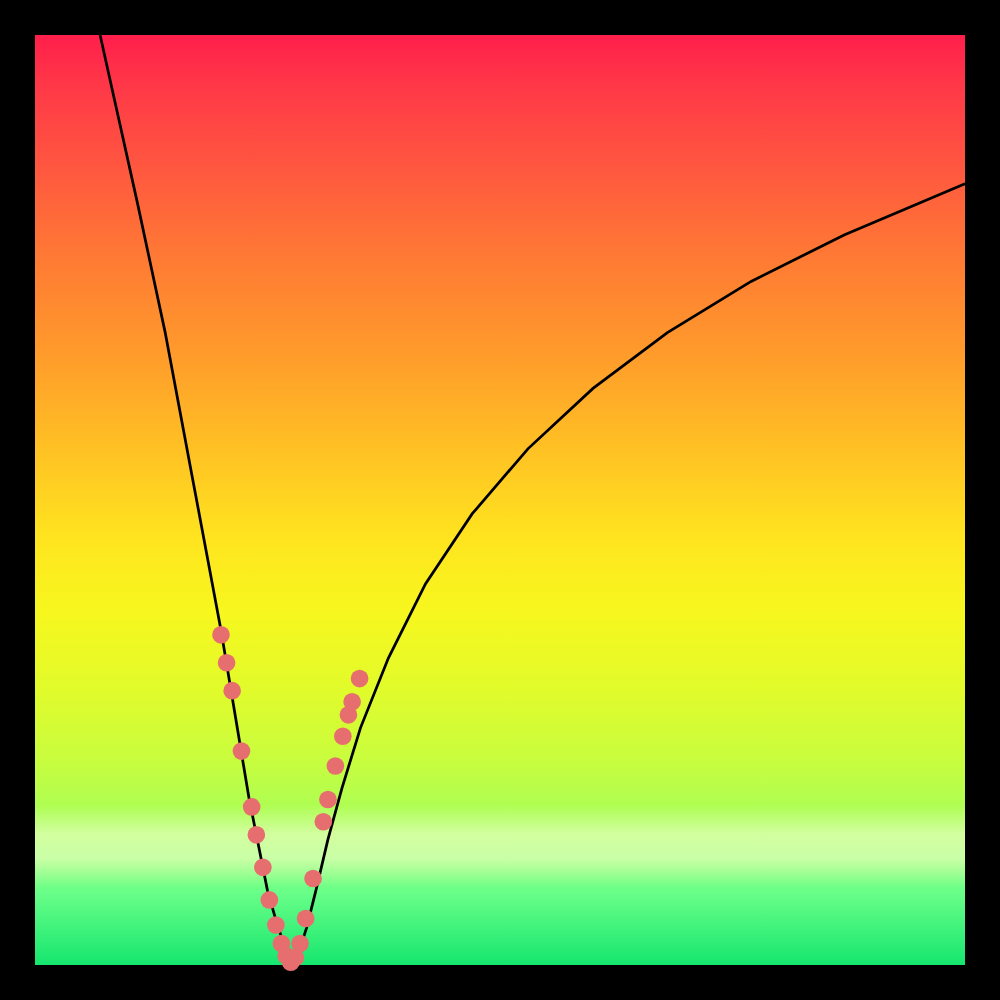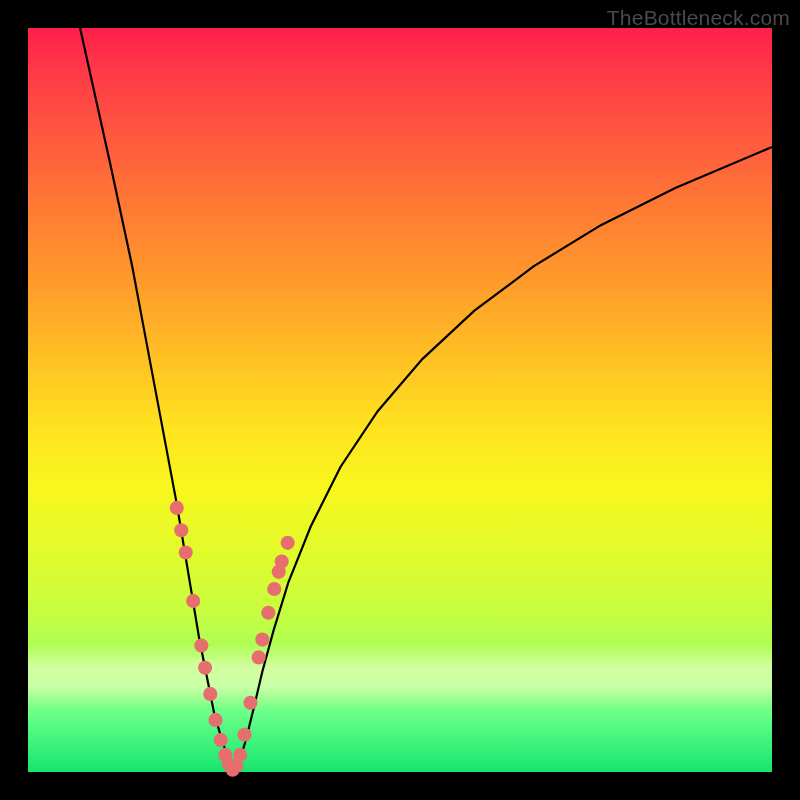--- a/index.html
+++ b/index.html
@@ -114,14 +114,13 @@
           <circle cx="31.00" cy="84.60" r="0.95" class="dot"></circle>
           <circle cx="31.50" cy="82.20" r="0.95" class="dot"></circle>
           <circle cx="32.30" cy="78.60" r="0.95" class="dot"></circle>
           <circle cx="33.10" cy="75.40" r="0.95" class="dot"></circle>
           <circle cx="33.70" cy="73.10" r="0.95" class="dot"></circle>
           <circle cx="34.10" cy="71.70" r="0.95" class="dot"></circle>
           <circle cx="34.90" cy="69.20" r="0.95" class="dot"></circle>
         </g>
     </svg>
   </div>
-  <div class="watermark">TheBottleneck.com</div>
 </div>
 
 </body></html>

